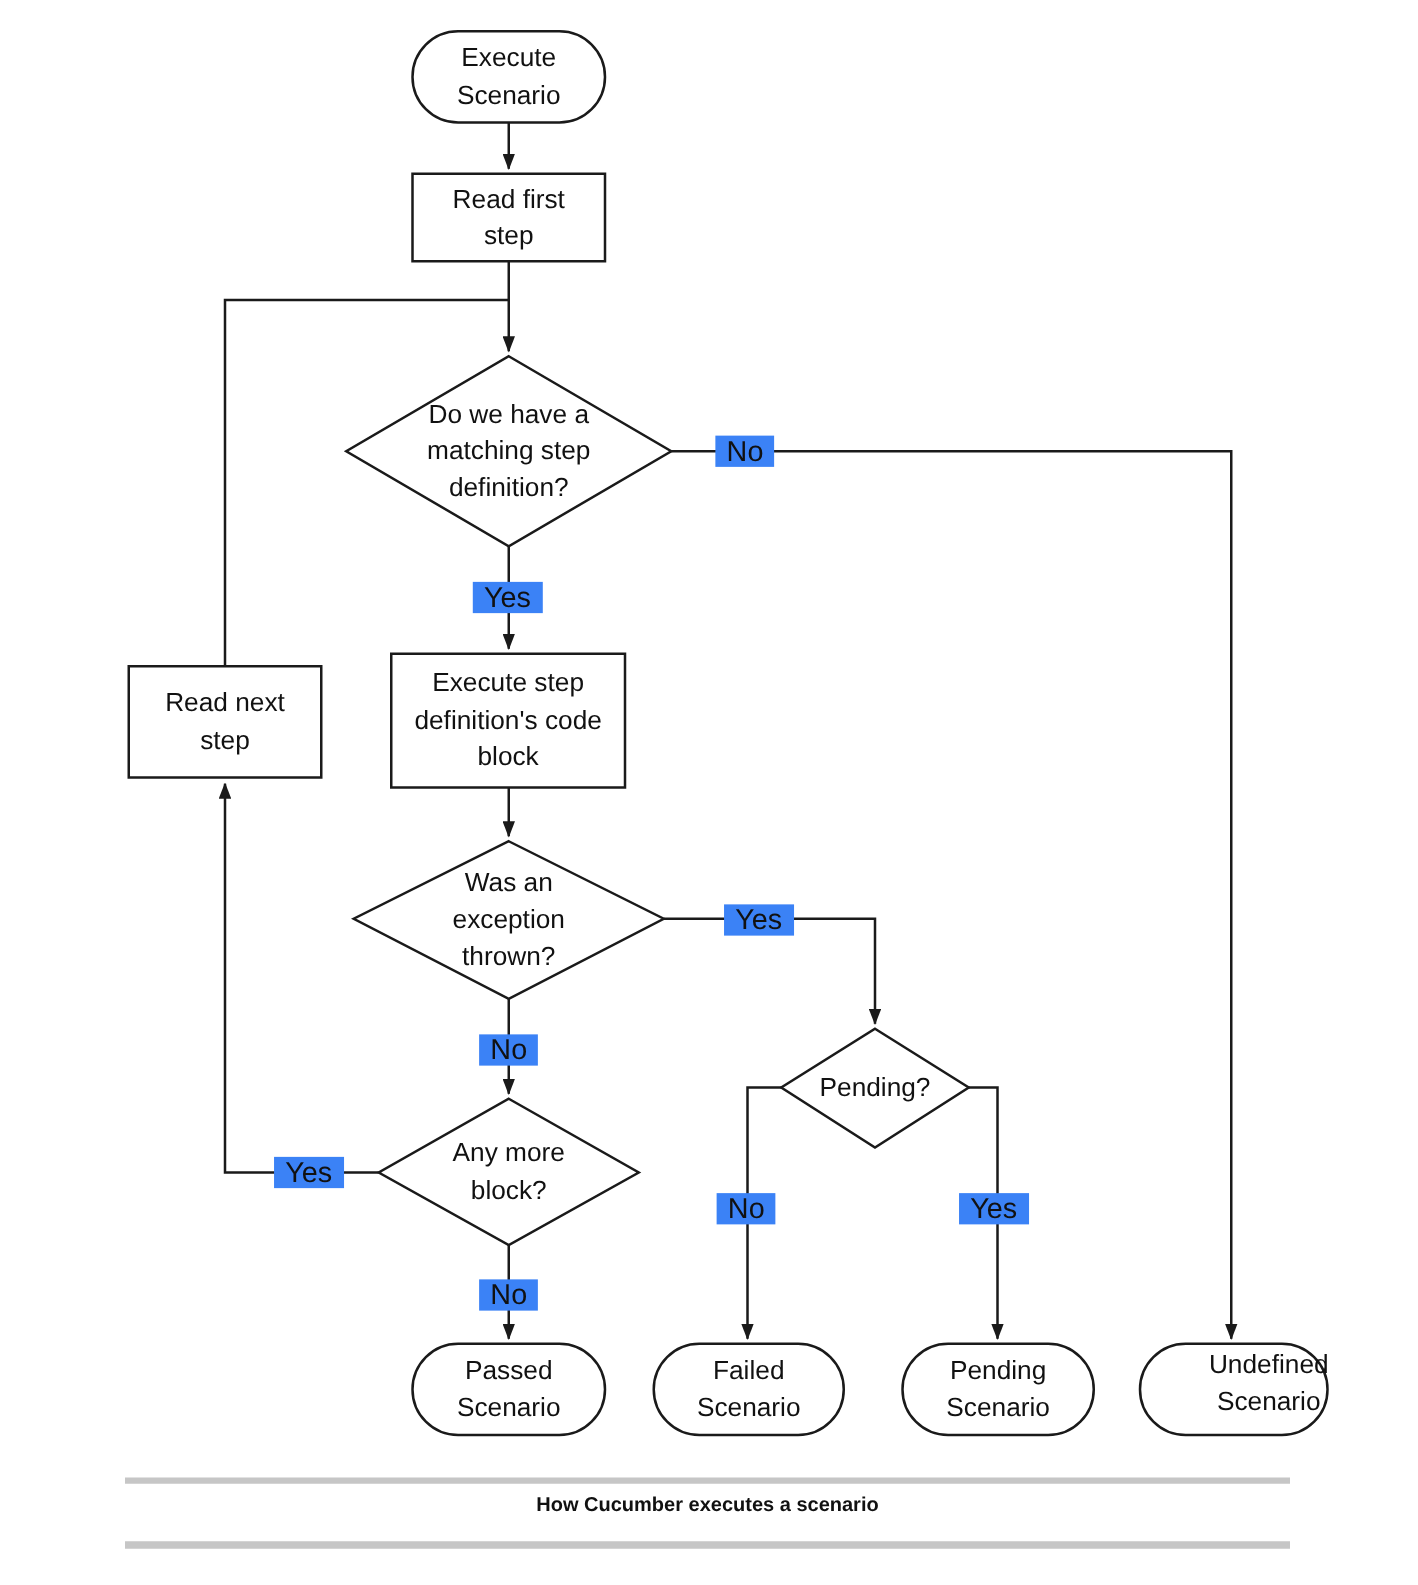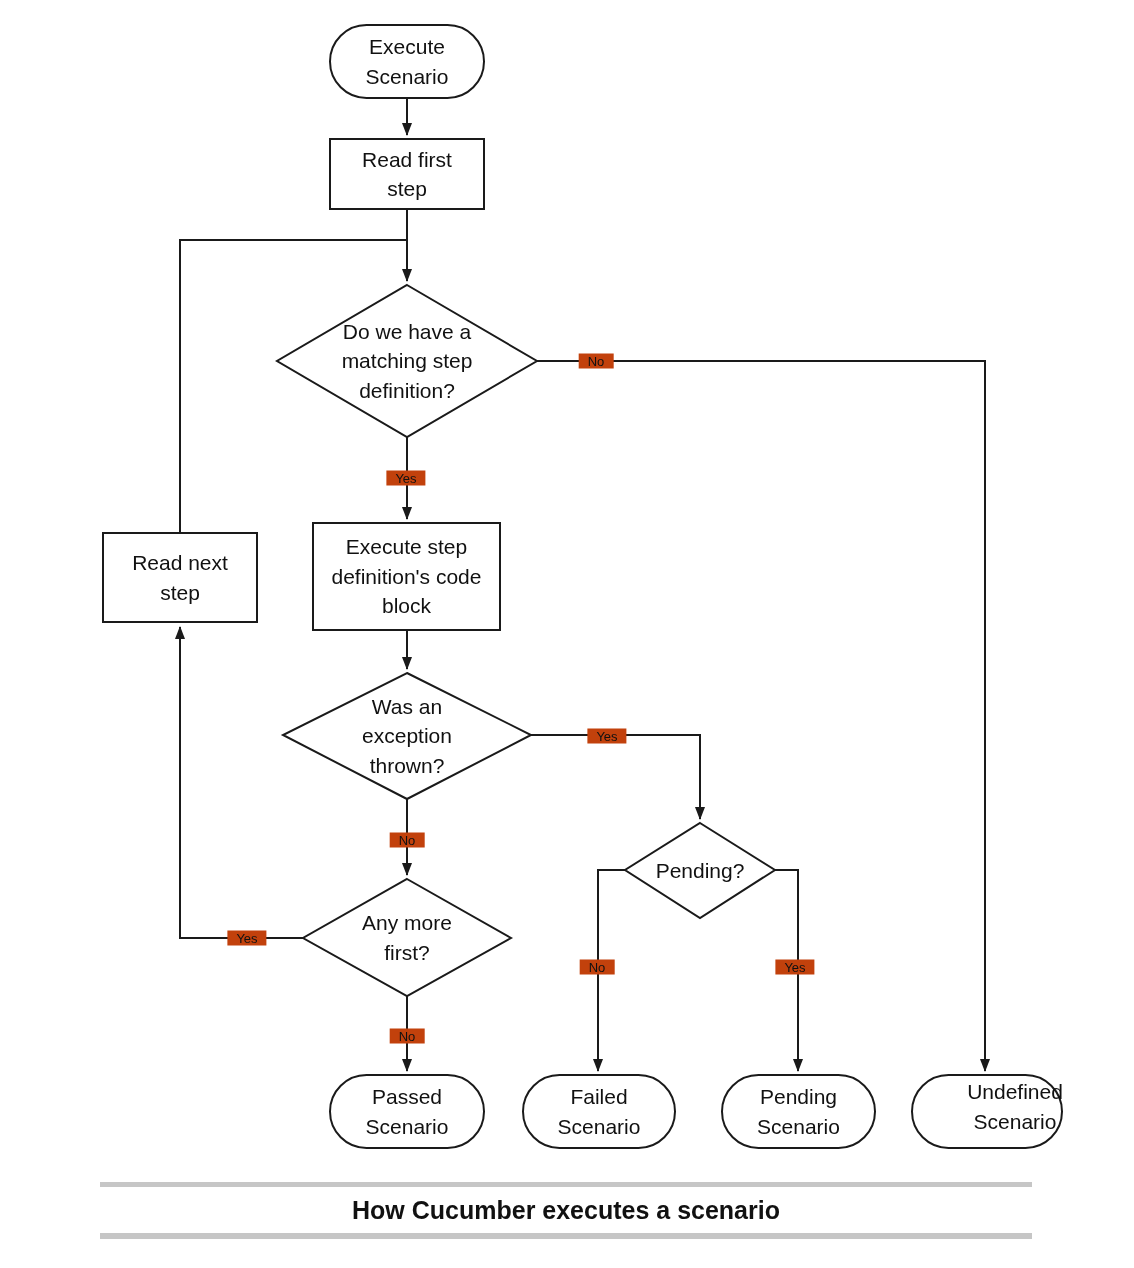--- a/index.html
+++ b/index.html
@@ -26,37 +26,37 @@
     justify-content:center;
     text-align:center;
     white-space:pre-line;
     font-size:21px;
     line-height:1.4;
     pointer-events:none;
   }
   .edge-label{
     position:absolute;
     transform:translate(-50%,-50%);
-    background:#c2410c;
+    background:#3b82f6;
     padding:1px 9px;
-    font-size:13px;
+    font-size:23px;
     line-height:1;
   }
   .caption-rule{
     position:absolute;
     left:100px;
     width:932px;
     background:var(--caption-rule);
   }
   .caption-text{
     position:absolute;
     left:100px;
     width:932px;
     text-align:center;
-    font-size:25px;
+    font-size:16px;
     font-weight:bold;
     color:#111;
   }
 </style>
 </head>
 <body>
 
 <div class="canvas">
 
   <svg width="1134" height="1268" viewBox="0 0 1134 1268">
@@ -103,21 +103,21 @@
   <div class="node-label" style="left:277px;top:285px;width:260px;height:152px;">Do we have a
 matching step
 definition?</div>
   <div class="node-label" style="left:103px;top:533px;width:154px;height:89px;">Read next
 step</div>
   <div class="node-label" style="left:283px;top:673px;width:248px;height:126px;">Was an
 exception
 thrown?</div>
   <div class="node-label" style="left:625px;top:823px;width:150px;height:95px;">Pending?</div>
   <div class="node-label" style="left:303px;top:879px;width:208px;height:117px;">Any more
-first?</div>
+block?</div>
   <div class="node-label" style="left:330px;top:1075px;width:154px;height:73px;">Passed
 Scenario</div>
   <div class="node-label" style="left:523px;top:1075px;width:152px;height:73px;">Failed
 Scenario</div>
   <div class="node-label" style="left:722px;top:1075px;width:153px;height:73px;">Pending
 Scenario</div>
   <div class="node-label" style="left:940px;top:1075px;width:150px;height:63px;">Undefined
 Scenario</div>
 
   <div class="edge-label" style="left:596px;top:361px;">No</div>

